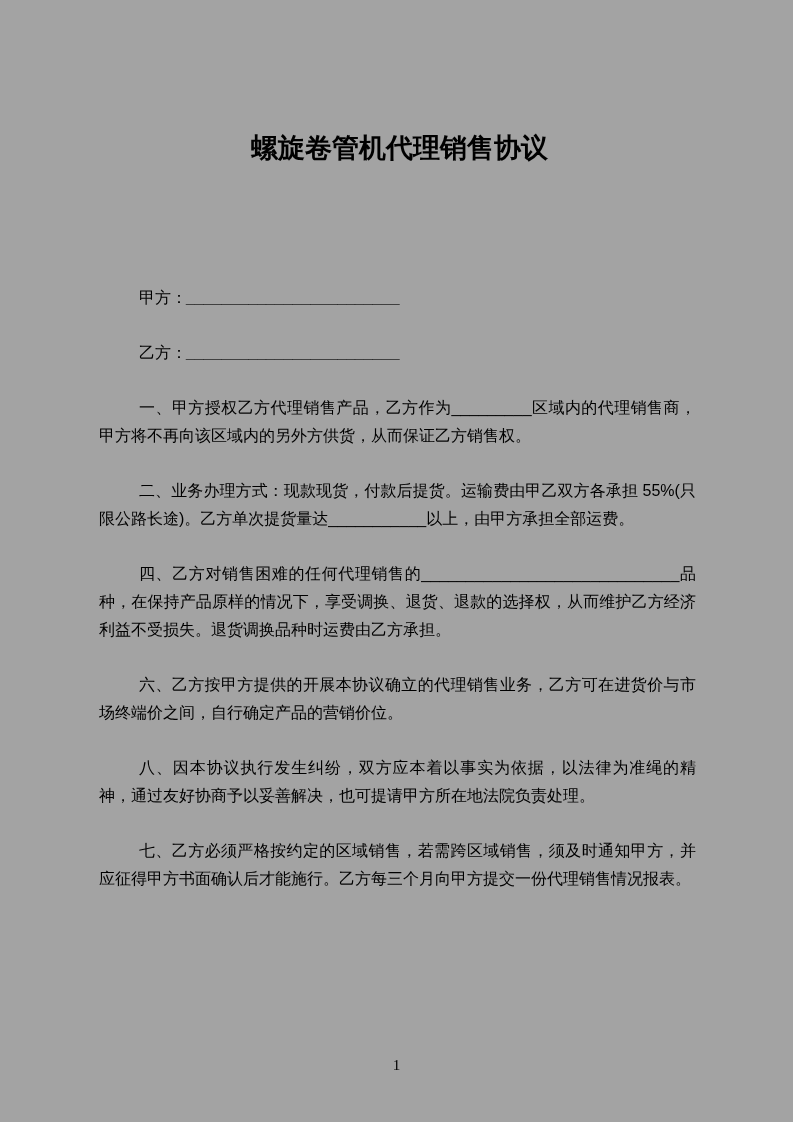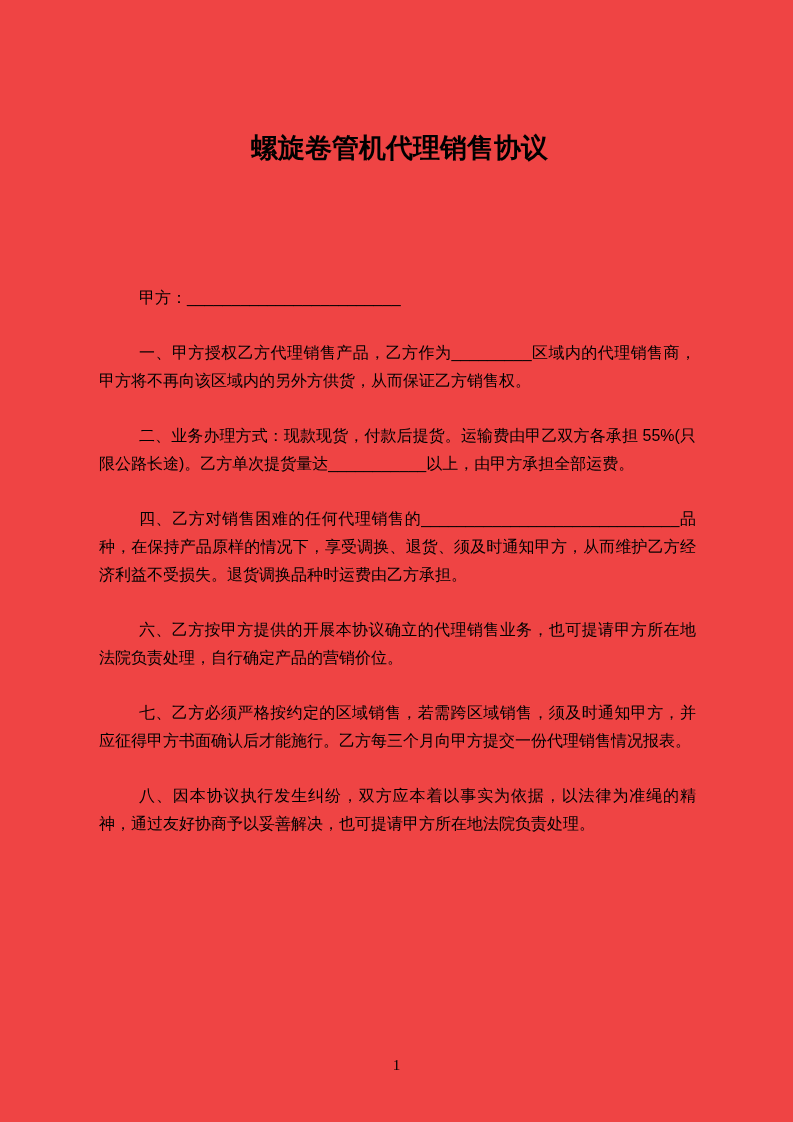--- a/index.html
+++ b/index.html
@@ -4,21 +4,21 @@
 <style>
   html, body {
     margin: 0;
     padding: 0;
     background: #ffffff;
   }
   .page {
     position: relative;
     width: 793px;
     height: 1122px;
-    background: #ef4444;
+    background: #a3a3a3;
     overflow: hidden;
     color: #000000;
     font-family: "Liberation Sans", sans-serif;
     box-sizing: border-box;
   }
   .content {
     padding: 130px 93px 0 99px;
   }
   .title {
     font-size: 27px;
@@ -29,20 +29,21 @@
   }
   .party {
     margin: 0 0 27px 0;
     font-size: 16px;
     line-height: 28px;
     text-indent: 40px;
     white-space: nowrap;
   }
   .party .blank {
     letter-spacing: 0;
+    font-style: italic;
   }
   .para {
     margin: 0 4px 27px 0;
     font-size: 16px;
     line-height: 28px;
     text-indent: 40px;
     text-align: justify;
   }
   .page-number {
     position: absolute;
@@ -58,24 +59,25 @@
 </head>
 <body>
 
 <div class="page">
   <div class="content">
 
     <h1 class="title">螺旋卷管机代理销售协议</h1>
 
     <p class="party"><span>甲方：</span><span class="blank">________________________</span></p>
 
+    <p class="party"><span>乙方：</span><span class="blank">________________________</span></p>
 
     <p class="para">一、甲方授权乙方代理销售产品，乙方作为_________区域内的代理销售商，甲方将不再向该区域内的另外方供货，从而保证乙方销售权。</p>
     <p class="para">二、业务办理方式：现款现货，付款后提货。运输费由甲乙双方各承担 55%(只限公路长途)。乙方单次提货量达___________以上，由甲方承担全部运费。</p>
-    <p class="para">四、乙方对销售困难的任何代理销售的_____________________________品种，在保持产品原样的情况下，享受调换、退货、须及时通知甲方，从而维护乙方经济利益不受损失。退货调换品种时运费由乙方承担。</p>
-    <p class="para">六、乙方按甲方提供的开展本协议确立的代理销售业务，也可提请甲方所在地法院负责处理，自行确定产品的营销价位。</p>
+    <p class="para">四、乙方对销售困难的任何代理销售的_____________________________品种，在保持产品原样的情况下，享受调换、退货、退款的选择权，从而维护乙方经济利益不受损失。退货调换品种时运费由乙方承担。</p>
+    <p class="para">六、乙方按甲方提供的开展本协议确立的代理销售业务，乙方可在进货价与市场终端价之间，自行确定产品的营销价位。</p>
+    <p class="para">八、因本协议执行发生纠纷，双方应本着以事实为依据，以法律为准绳的精神，通过友好协商予以妥善解决，也可提请甲方所在地法院负责处理。</p>
     <p class="para">七、乙方必须严格按约定的区域销售，若需跨区域销售，须及时通知甲方，并应征得甲方书面确认后才能施行。乙方每三个月向甲方提交一份代理销售情况报表。</p>
-    <p class="para">八、因本协议执行发生纠纷，双方应本着以事实为依据，以法律为准绳的精神，通过友好协商予以妥善解决，也可提请甲方所在地法院负责处理。</p>
 
   </div>
 
   <div class="page-number">1</div>
 </div>
 
 </body></html>

